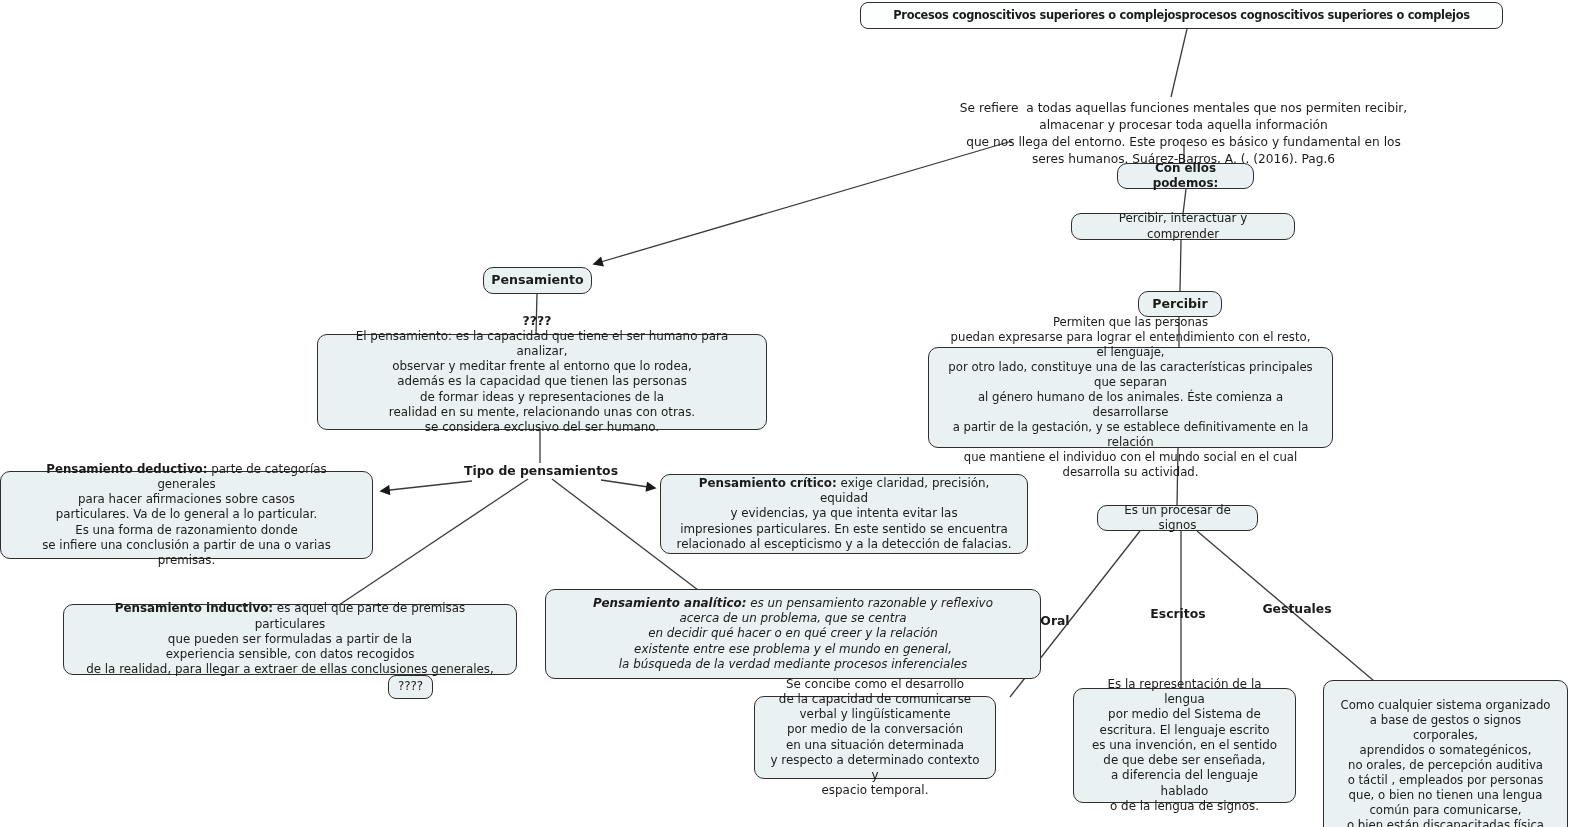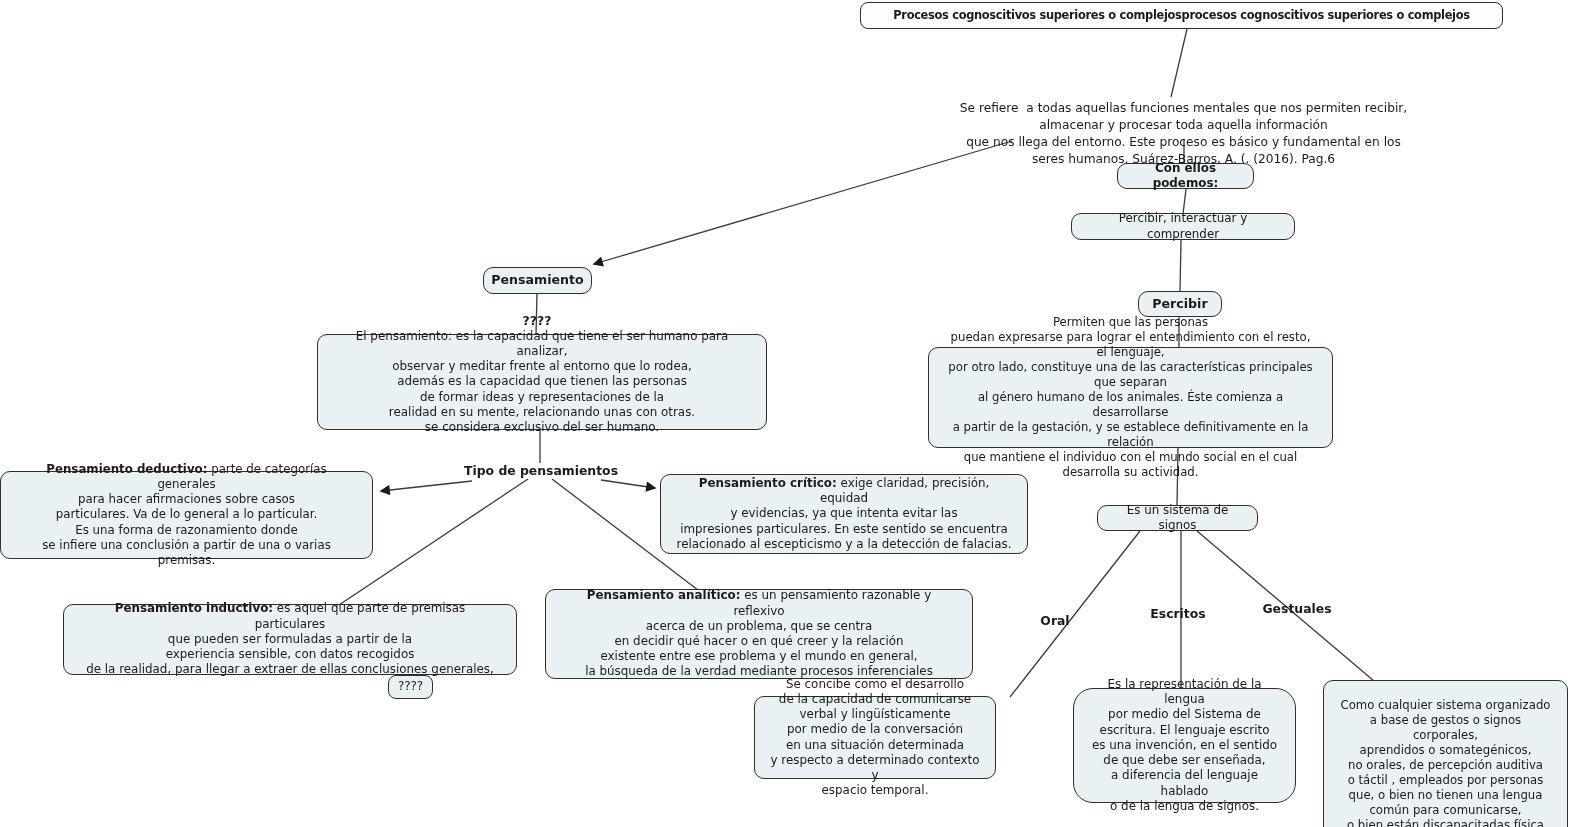--- a/index.html
+++ b/index.html
@@ -89,21 +89,21 @@
 <div class="node" style="left:928px;top:347px;width:405px;height:101px;font-size:11.7px;">
   <span class="txt ml">Permiten que las personas
 puedan expresarse para lograr el entendimiento con el resto, el lenguaje,
 por otro lado, constituye una de las características principales que separan
 al género humano de los animales. Éste comienza a desarrollarse
 a partir de la gestación, y se establece definitivamente en la relación
 que mantiene el individuo con el mundo social en el cual desarrolla su actividad.</span>
 </div>
 
 <div class="node" style="left:1097px;top:505px;width:161px;height:26px;">
-  <span class="txt">Es un sistema de signos</span>
+  <span class="txt">Es un procesar de signos</span>
 </div>
 
 <div class="plain-label" style="left:1035px;top:613px;width:40px;">
   <span>Oral</span>
 </div>
 <div class="plain-label" style="left:1148px;top:606px;width:60px;">
   <span>Escritos</span>
 </div>
 <div class="plain-label" style="left:1259px;top:601px;width:76px;">
   <span>Gestuales</span>
@@ -112,21 +112,21 @@
 <div class="node" style="left:754px;top:696px;width:242px;height:83px;">
   <span class="txt ml">Se concibe como el desarrollo
 de la capacidad de comunicarse
 verbal y lingüísticamente
 por medio de la conversación
 en una situación determinada
 y respecto a determinado contexto y
 espacio temporal.</span>
 </div>
 
-<div class="node" style="left:1073px;top:688px;width:223px;height:115px;border-radius:20px;">
+<div class="node" style="left:1073px;top:688px;width:223px;height:115px;">
   <span class="txt ml">Es la representación de la lengua
 por medio del Sistema de
 escritura. El lenguaje escrito
 es una invención, en el sentido
 de que debe ser enseñada,
 a diferencia del lenguaje hablado
 o de la lengua de signos.</span>
 </div>
 
 <div class="node" style="left:1323px;top:680px;width:245px;height:186px;font-size:11.7px;">
@@ -187,21 +187,21 @@
 que pueden ser formuladas a partir de la
 experiencia sensible, con datos recogidos
 de la realidad, para llegar a extraer de ellas conclusiones generales,</span>
   </span>
 </div>
 
 <div class="node" style="left:388px;top:675px;width:45px;height:24px;border-radius:8px;">
   <span class="txt">????</span>
 </div>
 
-<div class="node" style="left:545px;top:589px;width:428px;height:90px;">
+<div class="node" style="left:545px;top:589px;width:496px;height:90px;font-style:italic;">
   <span class="txt">
     <b>Pensamiento analítico:</b><span class="ml"> es un pensamiento razonable y reflexivo
 acerca de un problema, que se centra
 en decidir qué hacer o en qué creer y la relación
 existente entre ese problema y el mundo en general,
 la búsqueda de la verdad mediante procesos inferenciales</span>
   </span>
 </div>
 
 </body></html>

